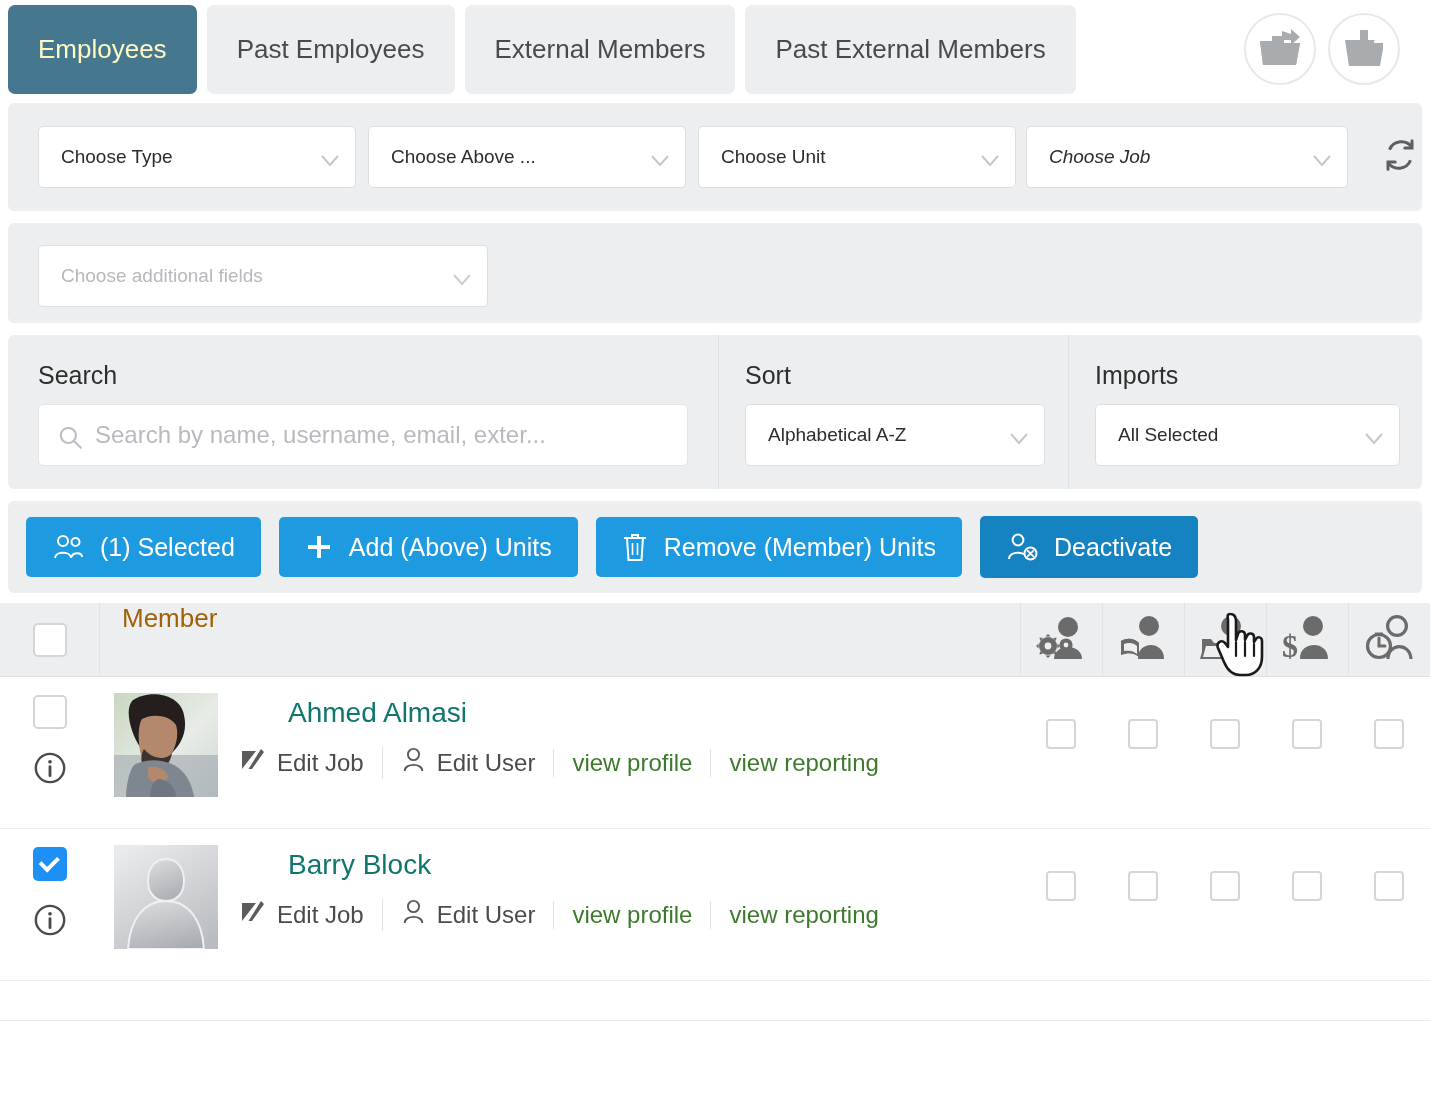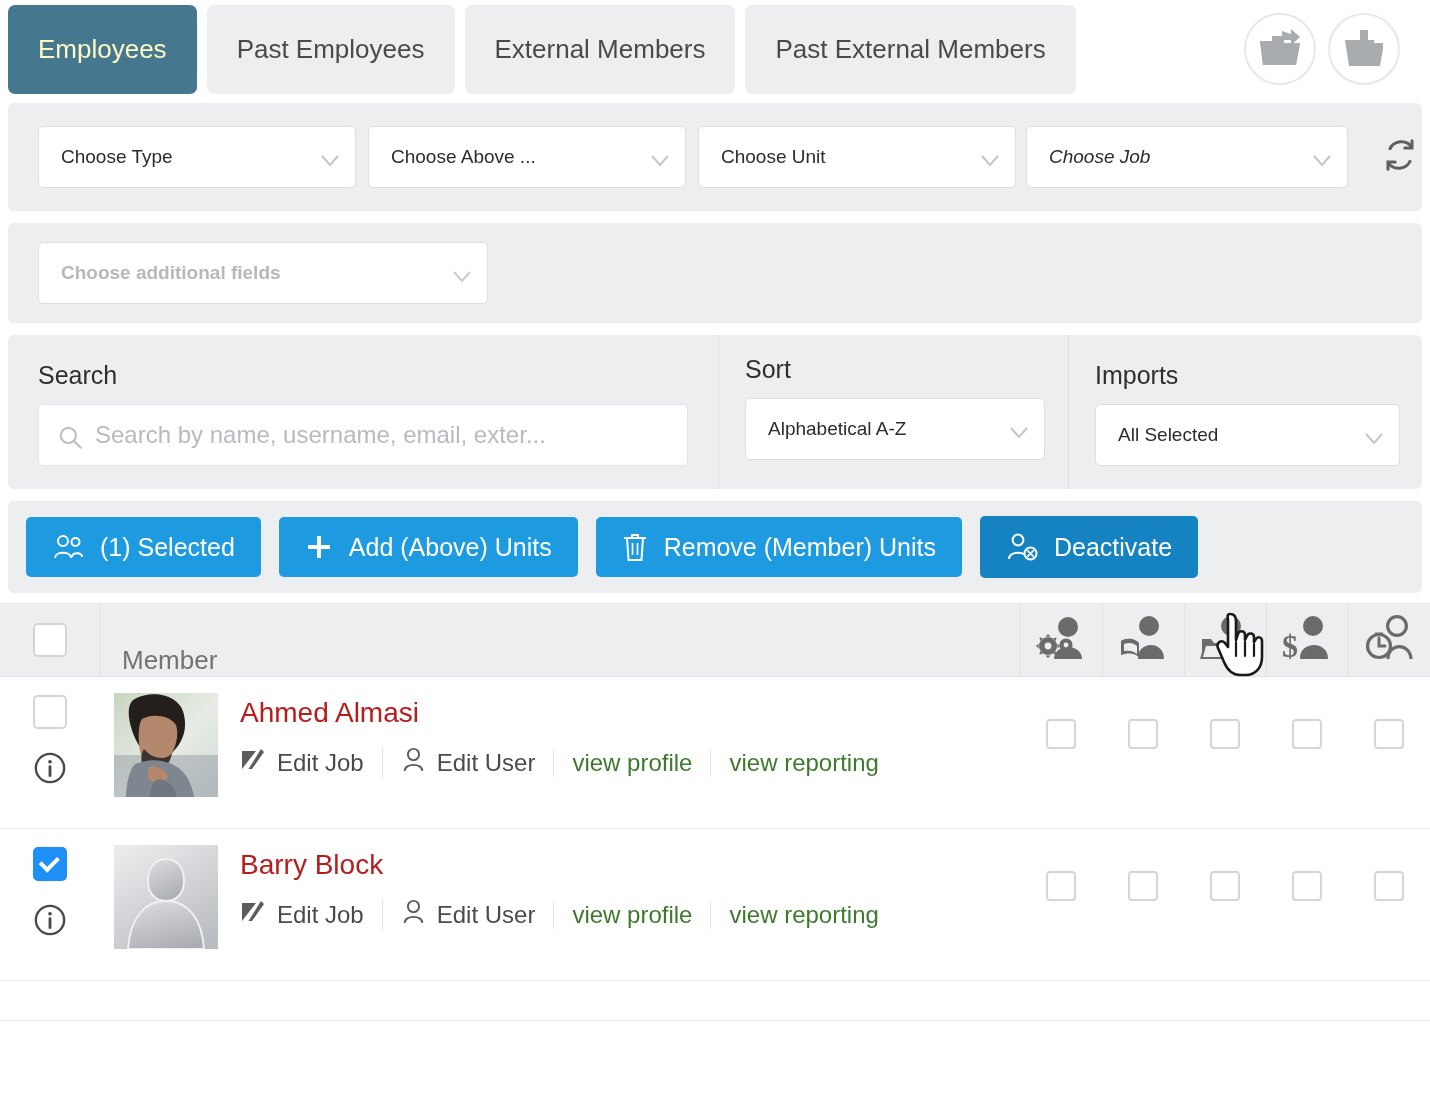--- a/index.html
+++ b/index.html
@@ -83,27 +83,27 @@
   .sel-above { width: 318px; margin-left: 12px; }
   .sel-unit  { width: 318px; margin-left: 12px; }
   .sel-job   { width: 322px; margin-left: 10px; font-style: italic; }
   .refresh-btn {
     margin-left: 30px;
     width: 44px; height: 44px;
     display:flex;align-items:center;justify-content:center;
     cursor: pointer; background: transparent; border: none;
   }
 
-  .panel-row2 { padding: 22px 0; height: 100px; display: flex; align-items: center; font-weight: bold; }
+  .panel-row2 { padding: 22px 0; height: 100px; display: flex; align-items: flex-start; }
   .sel-addfields { width: 450px; margin-left: 30px; }
 
   
   .panel-row3 { display: flex; height: 154px; align-items: stretch; }
   .col-search { flex: 0 0 710px; padding: 26px 0 0 30px; }
-  .col-sort   { flex: 0 0 350px; padding: 20px 0 0 26px; border-left: 1px solid #dfe2e5; }
+  .col-sort   { flex: 0 0 350px; padding: 26px 0 0 26px; border-left: 1px solid #dfe2e5; }
   .col-imports{ flex: 1;        padding: 26px 0 0 26px; border-left: 1px solid #dfe2e5; }
   .col-label { font-size: 25px; color: #2e2e2e; margin-bottom: 14px; }
   .search-wrap {
     position: relative; width: 650px; height: 62px;
     background: #fff; border: 1px solid #e3e6e9; border-radius: 5px;
     display: flex; align-items: center;
   }
   .search-wrap .sicon { position: absolute; left: 18px; top: 19px; color: #bcc0c4; }
   .search-input {
     border: none; outline: none; background: transparent;
@@ -142,37 +142,37 @@
 
   
   .table { margin: 0 0 0 0; }
   .thead {
     background: #eceef0;
     display: flex; align-items: stretch;
     height: 74px;
     border-bottom: 1px solid #e0e3e6;
   }
   .th-check { width: 100px; display: flex; align-items: center; justify-content: center; border-right: 1px solid #e0e3e6;}
-  .th-member { flex: 1; display: flex; align-items: flex-end; padding-left: 22px; font-size: 26px; color: #737373; }
+  .th-member { flex: 1; display: flex; align-items: flex-start; padding-left: 22px; font-size: 26px; color: #a16207; }
   .th-icon {
     width: 82px; display: flex; align-items: center; justify-content: center;
     border-left: 1px solid #e0e3e6;
     cursor: pointer;
   }
 
   .trow { display: flex; align-items: stretch; min-height: 152px; border-bottom: 1px solid #ececec; background:#fff;}
   .td-check {
     width: 100px;
     display: flex; flex-direction: column; align-items: center;
     padding-top: 18px; gap: 22px;
   }
   .td-member { flex: 1; display: flex; align-items: flex-start; padding: 16px 0 0 14px; }
   .avatar { width: 104px; height: 104px; flex: 0 0 104px; overflow: hidden; background:#d7d9db; }
   .member-body { padding-left: 22px; padding-top: 4px; }
-  .member-name { font-size: 28px; color: #b91c1c; margin-bottom: 18px; }
+  .member-name { font-size: 28px; color: #0f766e; margin-bottom: 18px; margin-left: 48px; }
   .member-links { display: flex; align-items: center; gap: 0; }
   .mlink {
     display: flex; align-items: center; gap: 11px;
     font-size: 24px; color: #4b4b4b;
     cursor: pointer; text-decoration: none;
     padding-right: 18px;
   }
   .mlink + .mlink { padding-left: 18px; border-left: 1px solid #dfe1e3; }
   .mlink.green { color: #3d7a2c; }
   .td-cb { width: 82px; display: flex; align-items: flex-start; justify-content: center; padding-top: 42px; }

